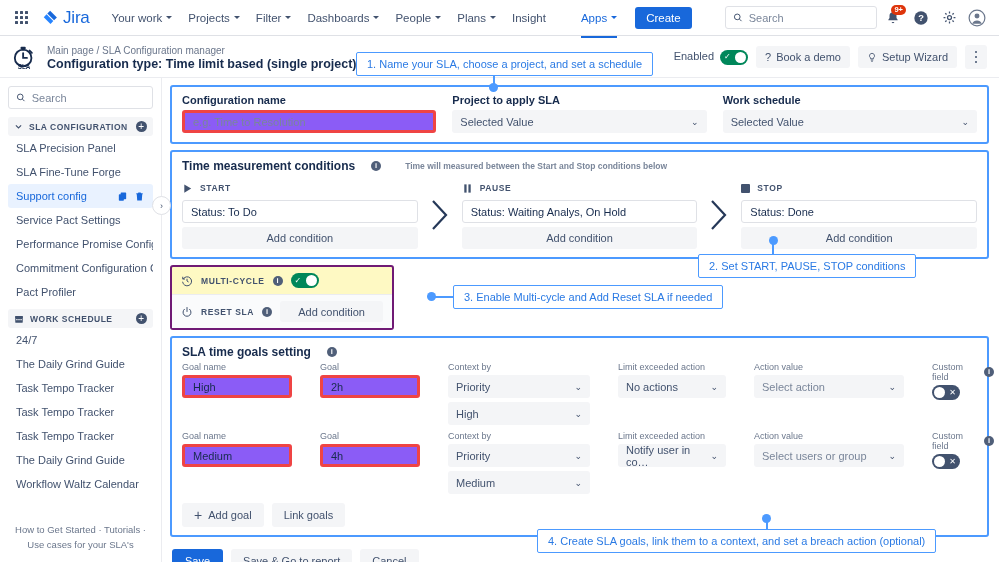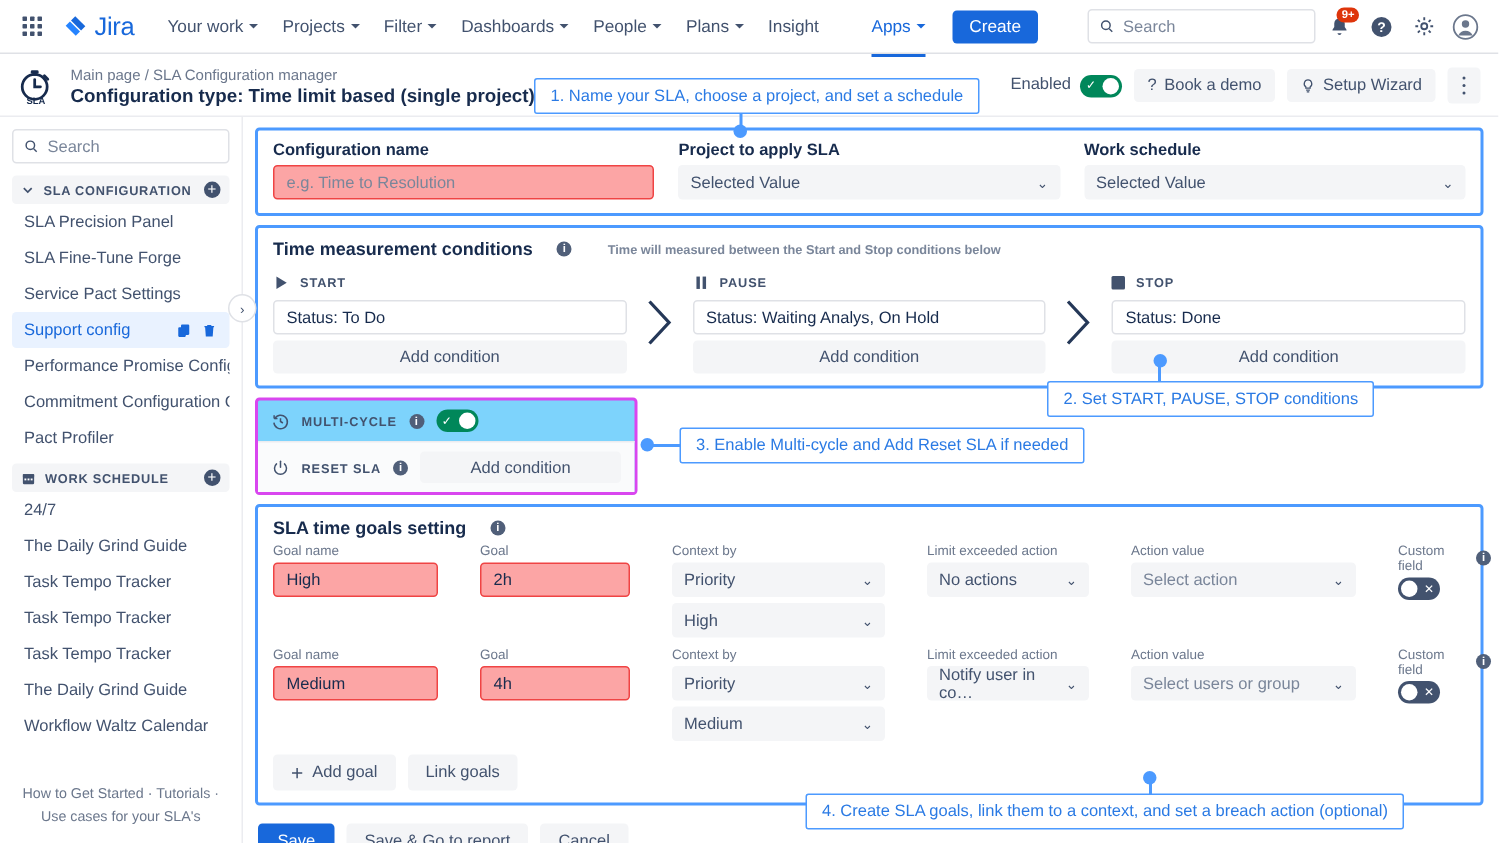--- a/index.html
+++ b/index.html
@@ -148,23 +148,23 @@
 
   .panel {
     border: 2px solid #4C9AFF; border-radius: 3px; background: #fff; margin-bottom: 6px;
     padding: 8px 10px;
   }
   .panel-title { font-size: 12px; font-weight: 700; color: #172B4D; display: flex; align-items: center; gap: 16px; }
   .panel-sub { font-size: 8.5px; color: #7A869A; margin-left: 8px; }
 
   .field-label { font-size: 11px; font-weight: 700; color: #172B4D; margin-bottom: 4px; }
   .txt-input {
-    height: 23px; border: 1px solid #ef4444; border-radius: 3px; width: 100%;
+    height: 23px; border: 3px solid #ef4444; border-radius: 3px; width: 100%;
     font-size: 11px; padding: 0 8px; outline: none; color: #172B4D;
-    font-family: "Liberation Sans", sans-serif; background: #fca5a5;
+    font-family: "Liberation Sans", sans-serif; background: #8b5cf6;
   }
   .txt-input::placeholder { color: #7A869A; }
   .select {
     height: 23px; background: #F4F5F7; border-radius: 3px; width: 100%; font-size: 11px;
     padding: 0 8px; display: flex; align-items: center; color: #42526E; cursor: pointer;
   }
   .select .chev { margin-left: auto; color: #42526E; font-size: 9px; }
   .select.placeholder { color: #7A869A; }
 
   .row3 { display: flex; gap: 16px; }
@@ -179,21 +179,21 @@
     height: 23px; border: 1px solid #DFE1E6; border-radius: 3px; font-size: 11px;
     padding: 0 8px; display: flex; align-items: center; color: #172B4D; background: #fff;
   }
   .add-cond {
     height: 22px; background: #F4F5F7; border-radius: 3px; font-size: 11px; color: #42526E;
     display: flex; align-items: center; justify-content: center; margin-top: 4px; cursor: pointer;
   }
   .chevron-sep { width: 44px; flex: 0 0 44px; display: flex; align-items: center; justify-content: center; padding-top: 14px; }
 
   
-  .mc-wrap { border: 2px solid #d946ef; border-radius: 3px; width: 255px; margin-bottom: 6px; background:#7dd3fc; }
+  .mc-wrap { border: 2px solid #701a75; border-radius: 3px; width: 224px; margin-bottom: 6px; background:#fef9c3; }
   .mc-row { display: flex; align-items: center; gap: 8px; padding: 6px 9px; }
   .mc-row + .mc-row { border-top: 1px solid #EBECF0; background: #FAFBFC; }
   .mc-label { font-size: 8.5px; font-weight: 700; letter-spacing: 0.6px; color: #42526E; text-transform: uppercase; }
   .mc-add {
     flex: 1; height: 21px; background: #F4F5F7; border-radius: 3px; font-size: 11px;
     color: #42526E; display: flex; align-items: center; justify-content: center; cursor: pointer;
   }
 
   
   .goals-grid { display: flex; gap: 28px; margin-top: 3px; }
@@ -399,35 +399,35 @@
             <span class="plus-icon">+</span>
           </span>
       </div>
 
       <div class="side-item">
           <span>SLA Precision Panel</span>
         </div>
       <div class="side-item">
           <span>SLA Fine-Tune Forge</span>
         </div>
-      <div class="side-item">
-          <span>Service Pact Settings</span>
-        </div>
       <div class="side-item selected">
         <span>Support config</span>
         <span class="acts">
           <svg width="11" height="11" viewBox="0 0 24 24" fill="#1868DB">
               <rect x="8" y="3" width="12" height="15" rx="1.6"></rect>
               <rect x="4" y="7" width="11" height="14" rx="1.6"></rect>
             </svg>
           <svg width="11" height="11" viewBox="0 0 24 24" fill="#1868DB">
               <path d="M6 7h12l-1 13.5H7L6 7zM9.5 3.5h5L15.5 5H19v2H5V5h3.5l1-1.5z"></path>
             </svg>
         </span>
       </div>
+      <div class="side-item">
+          <span>Service Pact Settings</span>
+        </div>
       <div class="side-item">
           <span>Performance Promise Config…</span>
         </div>
       <div class="side-item">
           <span>Commitment Configuration C…</span>
         </div>
       <div class="side-item">
           <span>Pact Profiler</span>
         </div>
 

